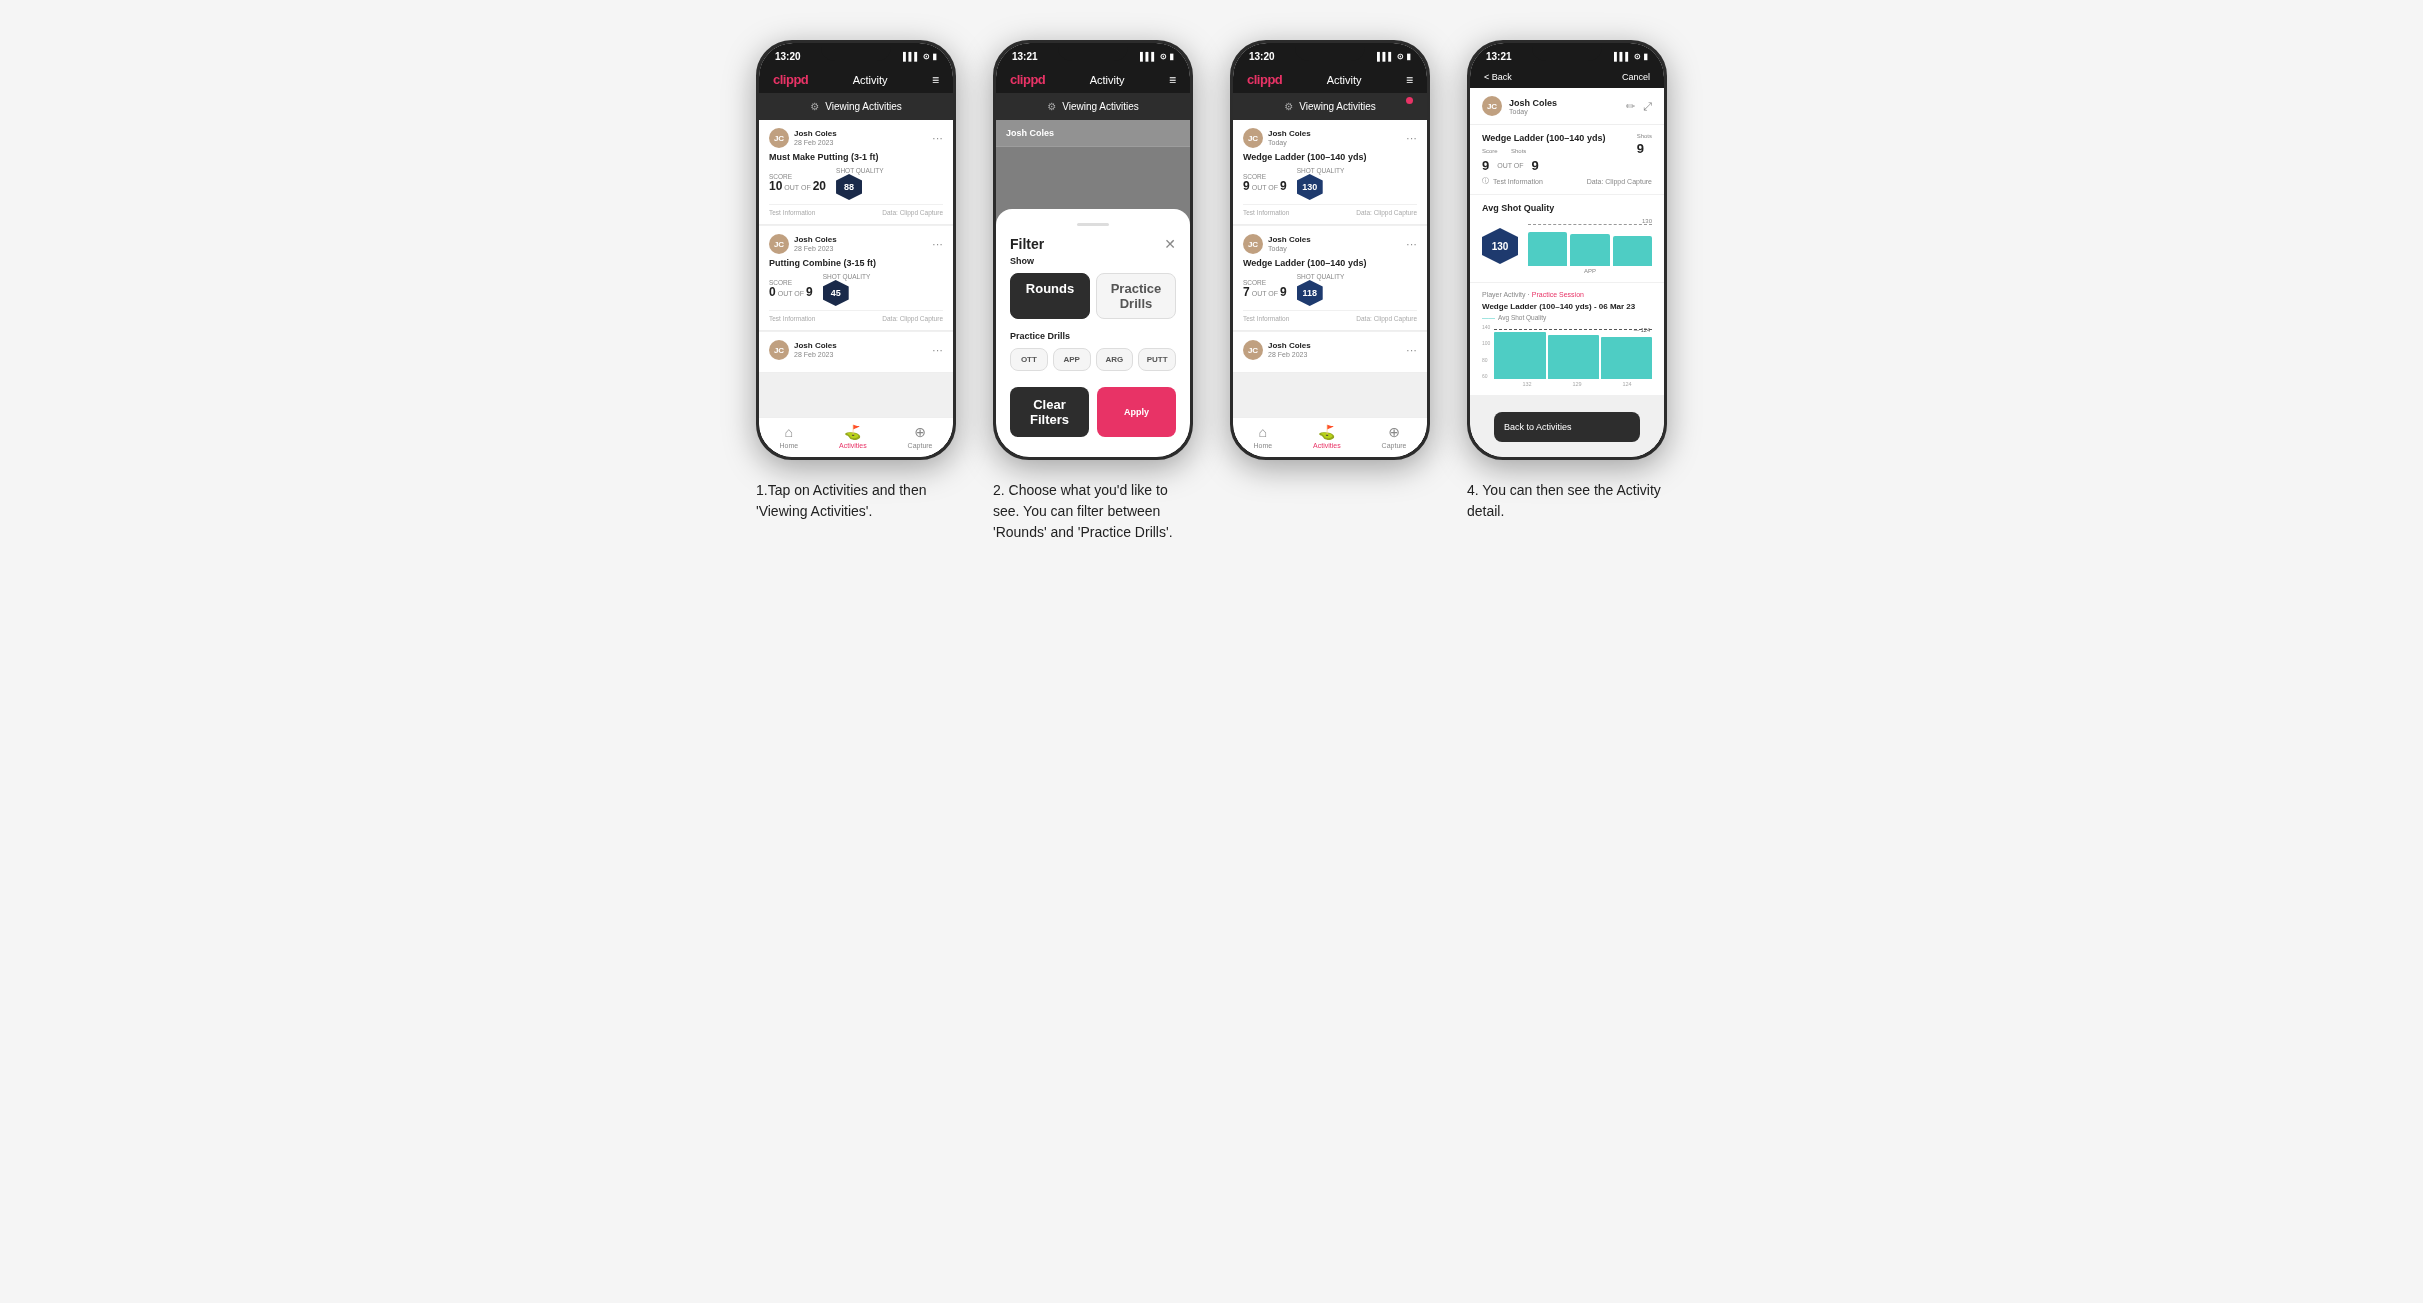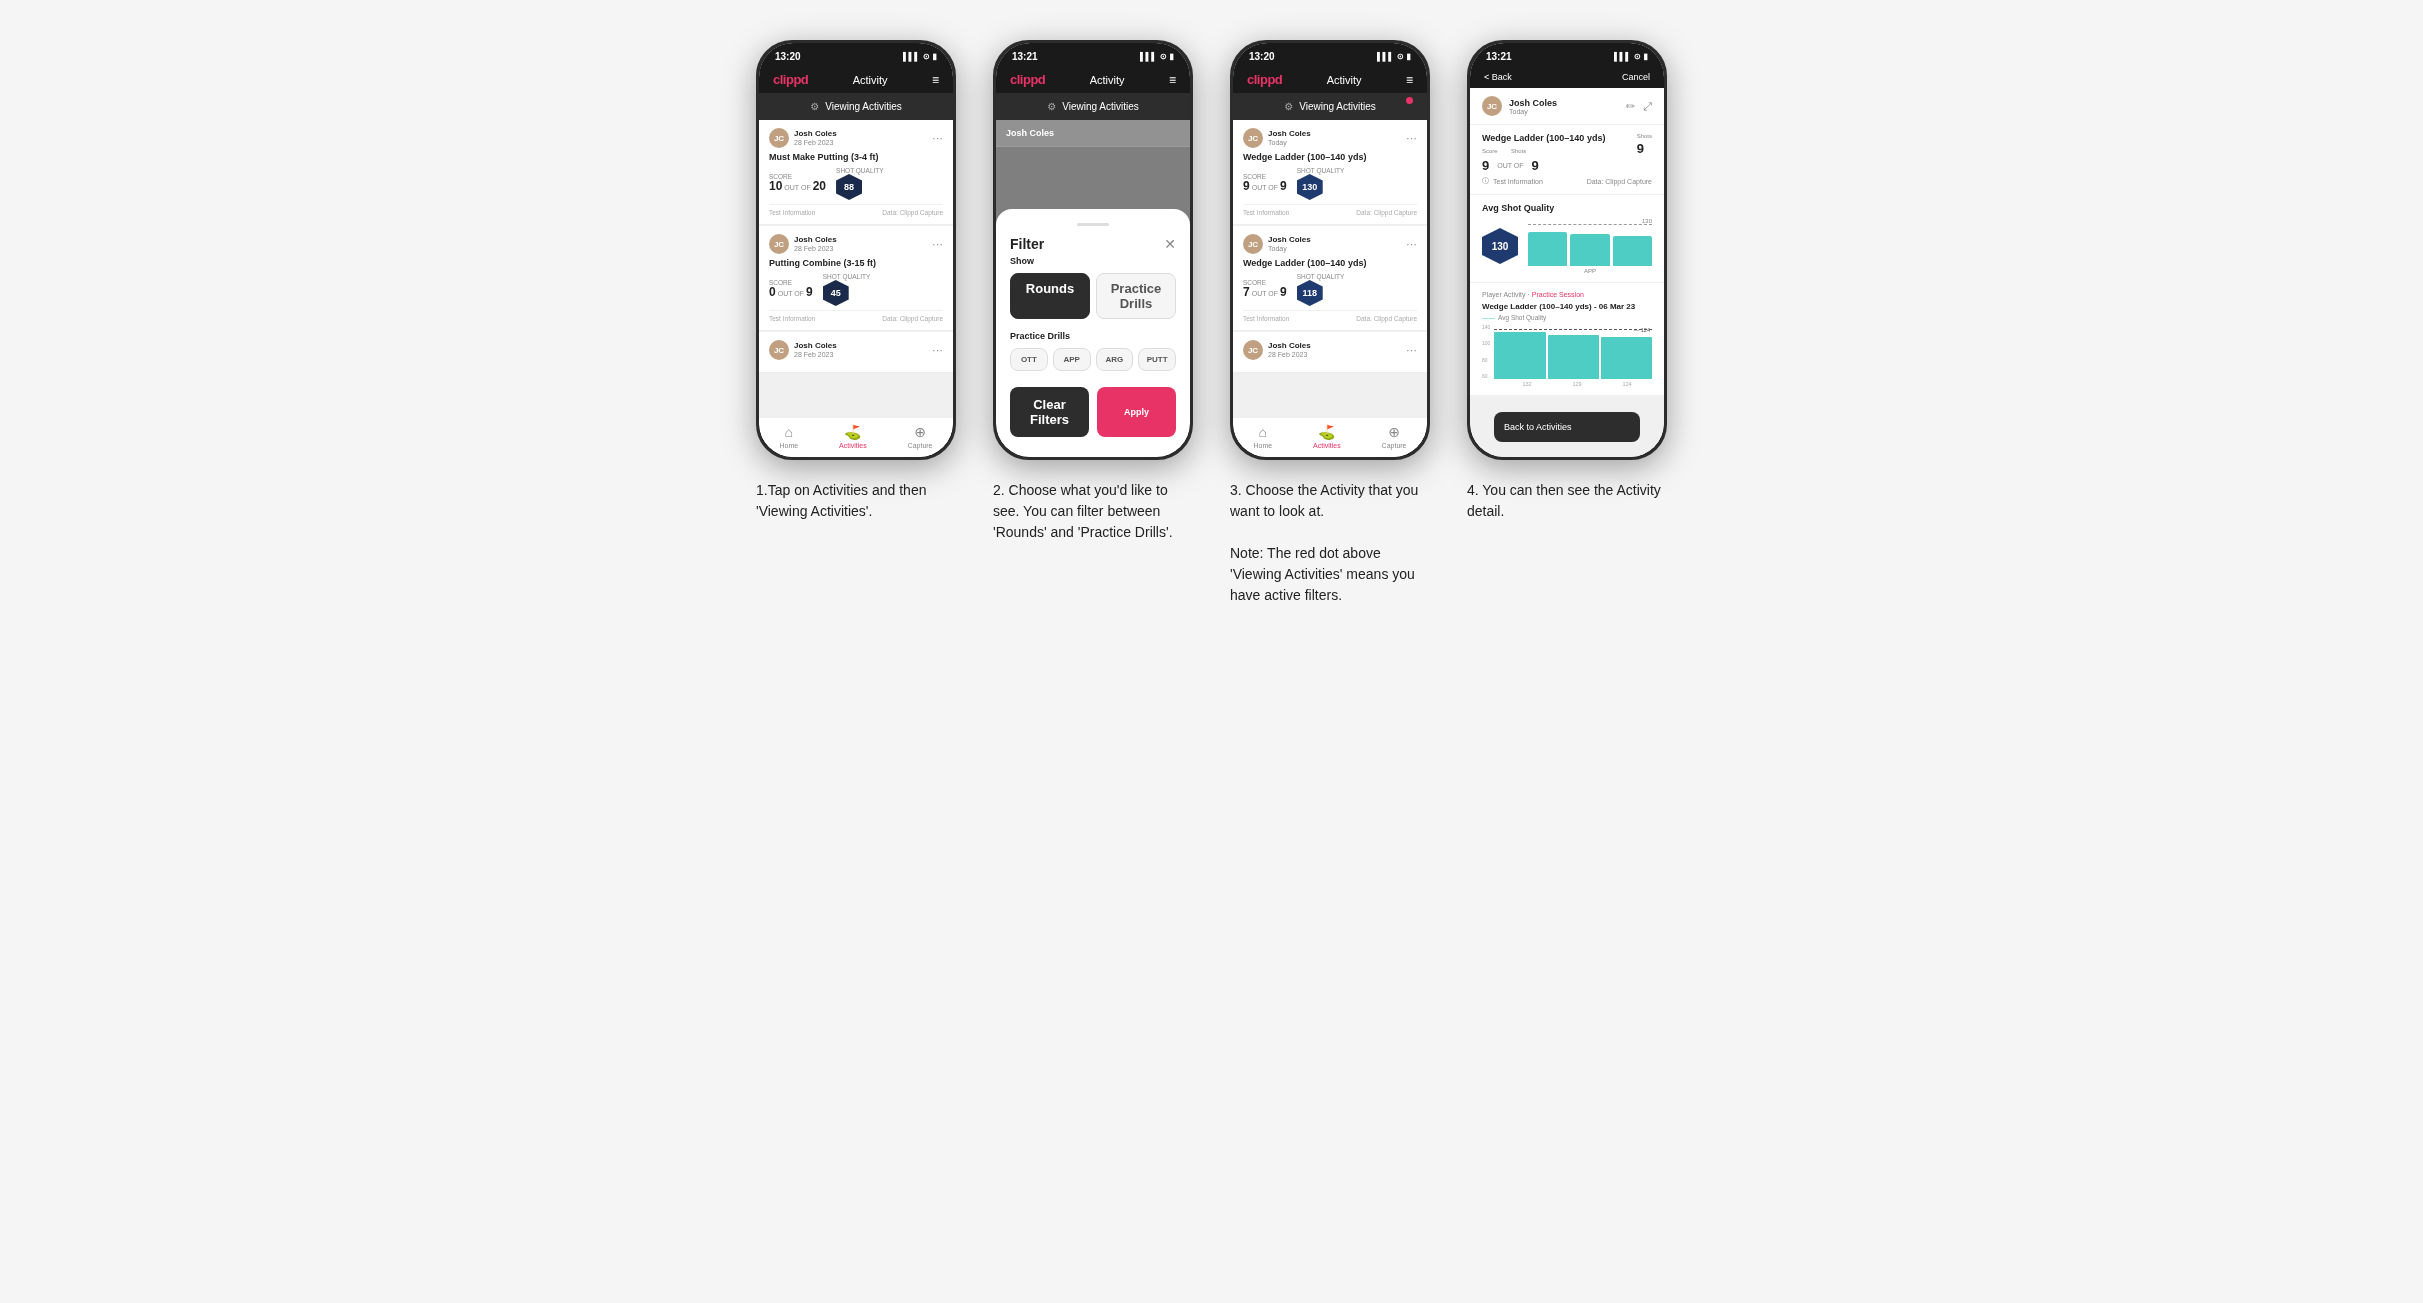--- a/index.html
+++ b/index.html
@@ -483,21 +483,21 @@
             <div class="card-header">
               <div class="card-user">
                 <div class="avatar">JC</div>
                 <div class="user-info">
                   <div class="name">Josh Coles</div>
                   <div class="date">28 Feb 2023</div>
                 </div>
               </div>
               <span class="dots-menu">···</span>
             </div>
-            <div class="card-title">Must Make Putting (3-4 ft)</div>
+            <div class="card-title">Must Make Putting (3-1 ft)</div>
             <div class="card-stats">
               <div class="stat-group">
                 <span class="stat-label">Score</span>
                 <div class="stat-outof">
                   <span class="stat-value">10</span>
                   <span class="outof-text">OUT OF</span>
                   <span class="stat-value">20</span>
                 </div>
               </div>
               <div class="stat-group">
@@ -760,23 +760,20 @@
             <span class="nav-label active">Activities</span>
           </div>
           <div class="nav-item">
             <span class="nav-icon">⊕</span>
             <span class="nav-label">Capture</span>
           </div>
         </div>
       </div>
       <div class="phone-notch"></div>
     </div>
-    <div class="caption">
-      <span>3. Choose the Activity that you want to look at.<br><br>Note: The red dot above 'Viewing Activities' means you have active filters.</span>
-    </div>
   </div>
 
   <div class="phone-col">
     <div class="phone">
       <div class="phone-screen">
 
         <div class="status-bar">
           <span class="time">13:21</span>
           <div class="status-icons">
             <span>▌▌▌</span>

